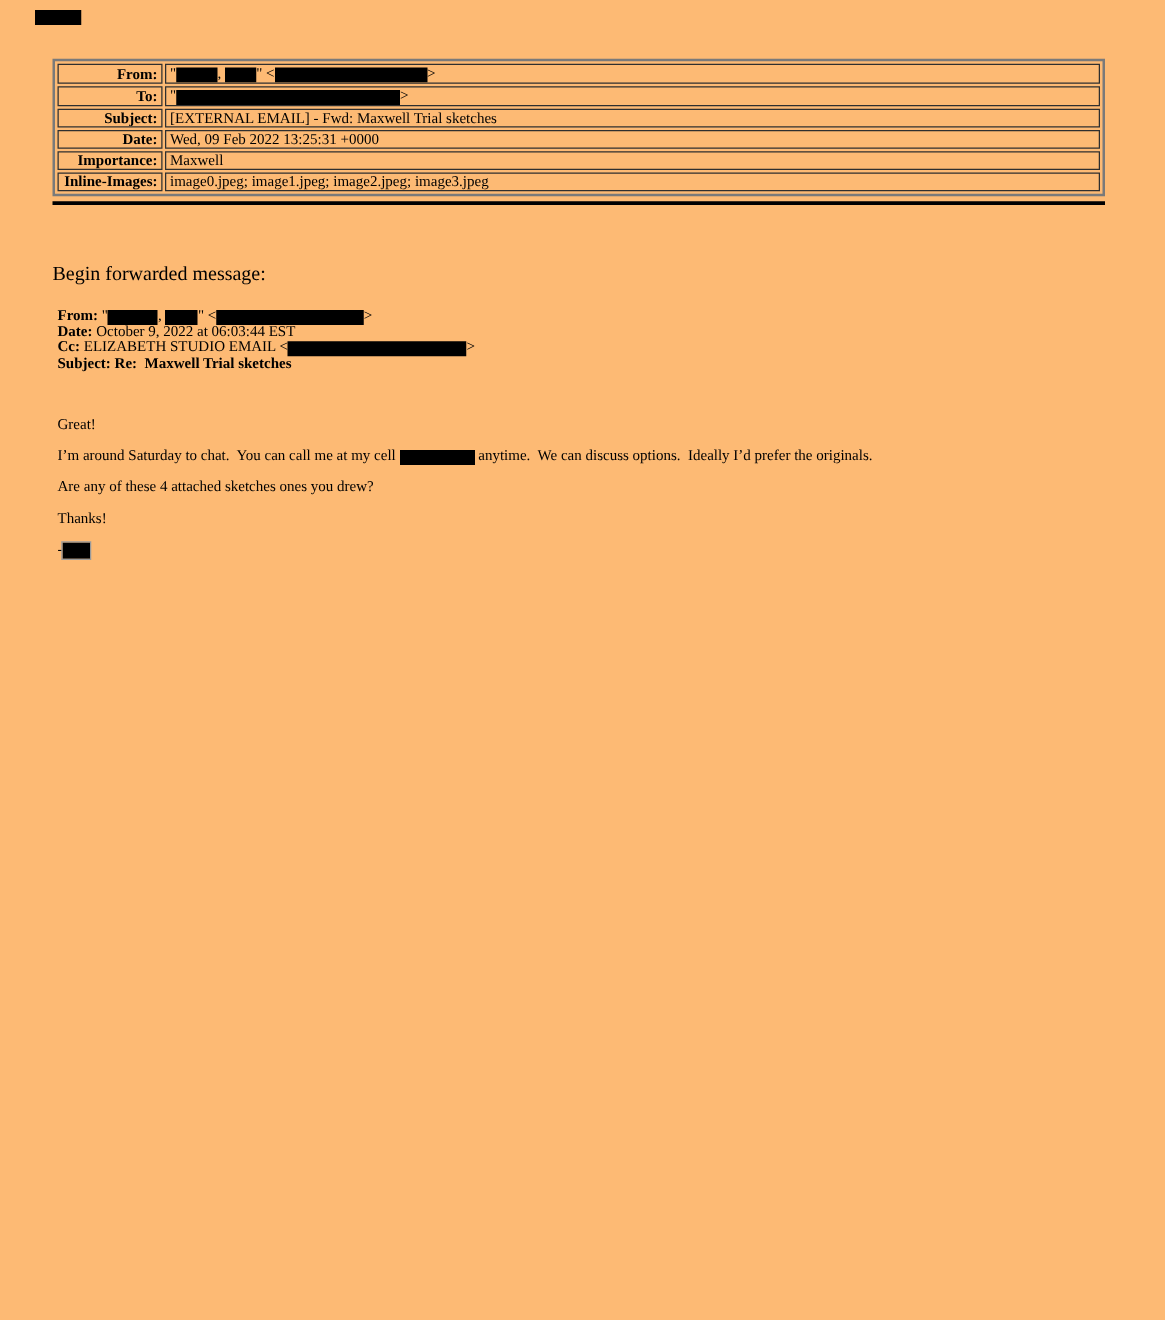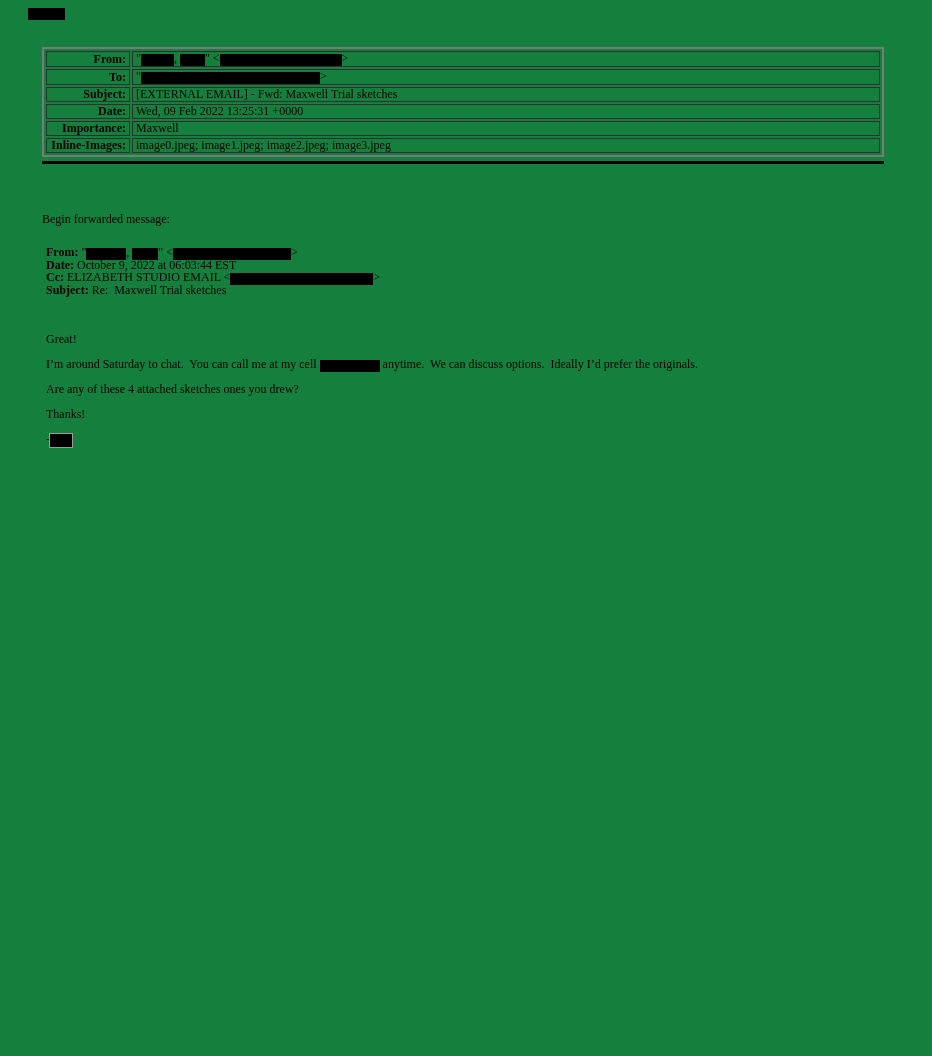--- a/index.html
+++ b/index.html
@@ -6,21 +6,21 @@
     margin: 0;
     padding: 0;
     background: #ffffff;
     font-family: "Liberation Serif", "DejaVu Serif", serif;
     color: #000000;
   }
   .page {
     position: relative;
     width: 932px;
     height: 1056px;
-    background: #15803d;
+    background: #fdba74;
     overflow: hidden;
   }
   
   .stamp-redaction {
     position: absolute;
     left: 28px;
     top: 8px;
     width: 37px;
     height: 12px;
     background: #000000;
@@ -57,36 +57,36 @@
     left: 42px;
     top: 161px;
     width: 842px;
     height: 3px;
     background: #000000;
   }
   .begin-line {
     position: absolute;
     left: 42px;
     top: 213px;
-    font-size: 12px;
+    font-size: 16px;
     line-height: 13px;
     white-space: pre;
   }
   .fwd-block {
     position: absolute;
     left: 46px;
     top: 246px;
     font-size: 12px;
   }
   .fwd-line {
     line-height: 12.4px;
     white-space: pre;
   }
   .fwd-label { font-weight: bold; }
-  .fwd-line.bold-all .seg { font-weight: normal; }
+  .fwd-line.bold-all .seg { font-weight: bold; }
   .body-block {
     position: absolute;
     left: 46px;
     top: 333px;
     font-size: 12px;
   }
   .para {
     line-height: 13px;
     margin: 0 0 12px 0;
     white-space: pre;

